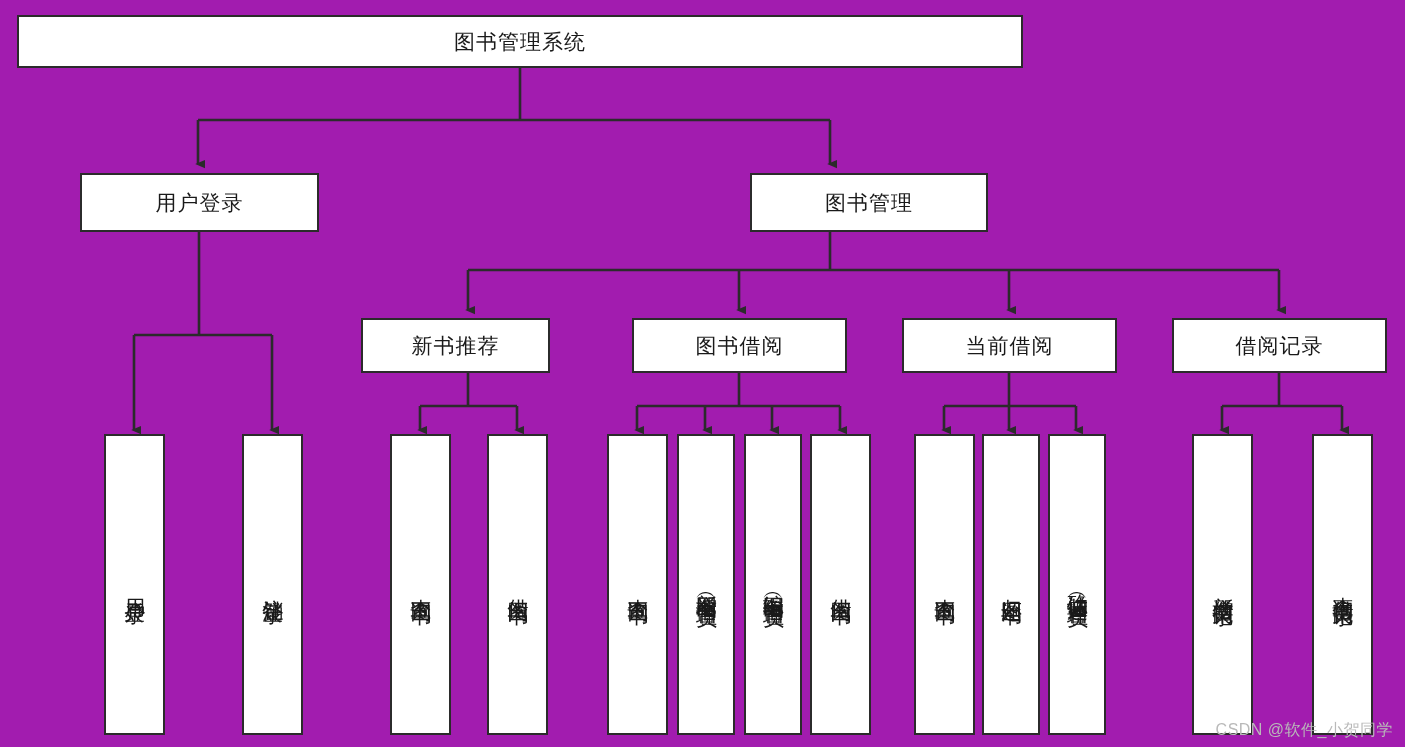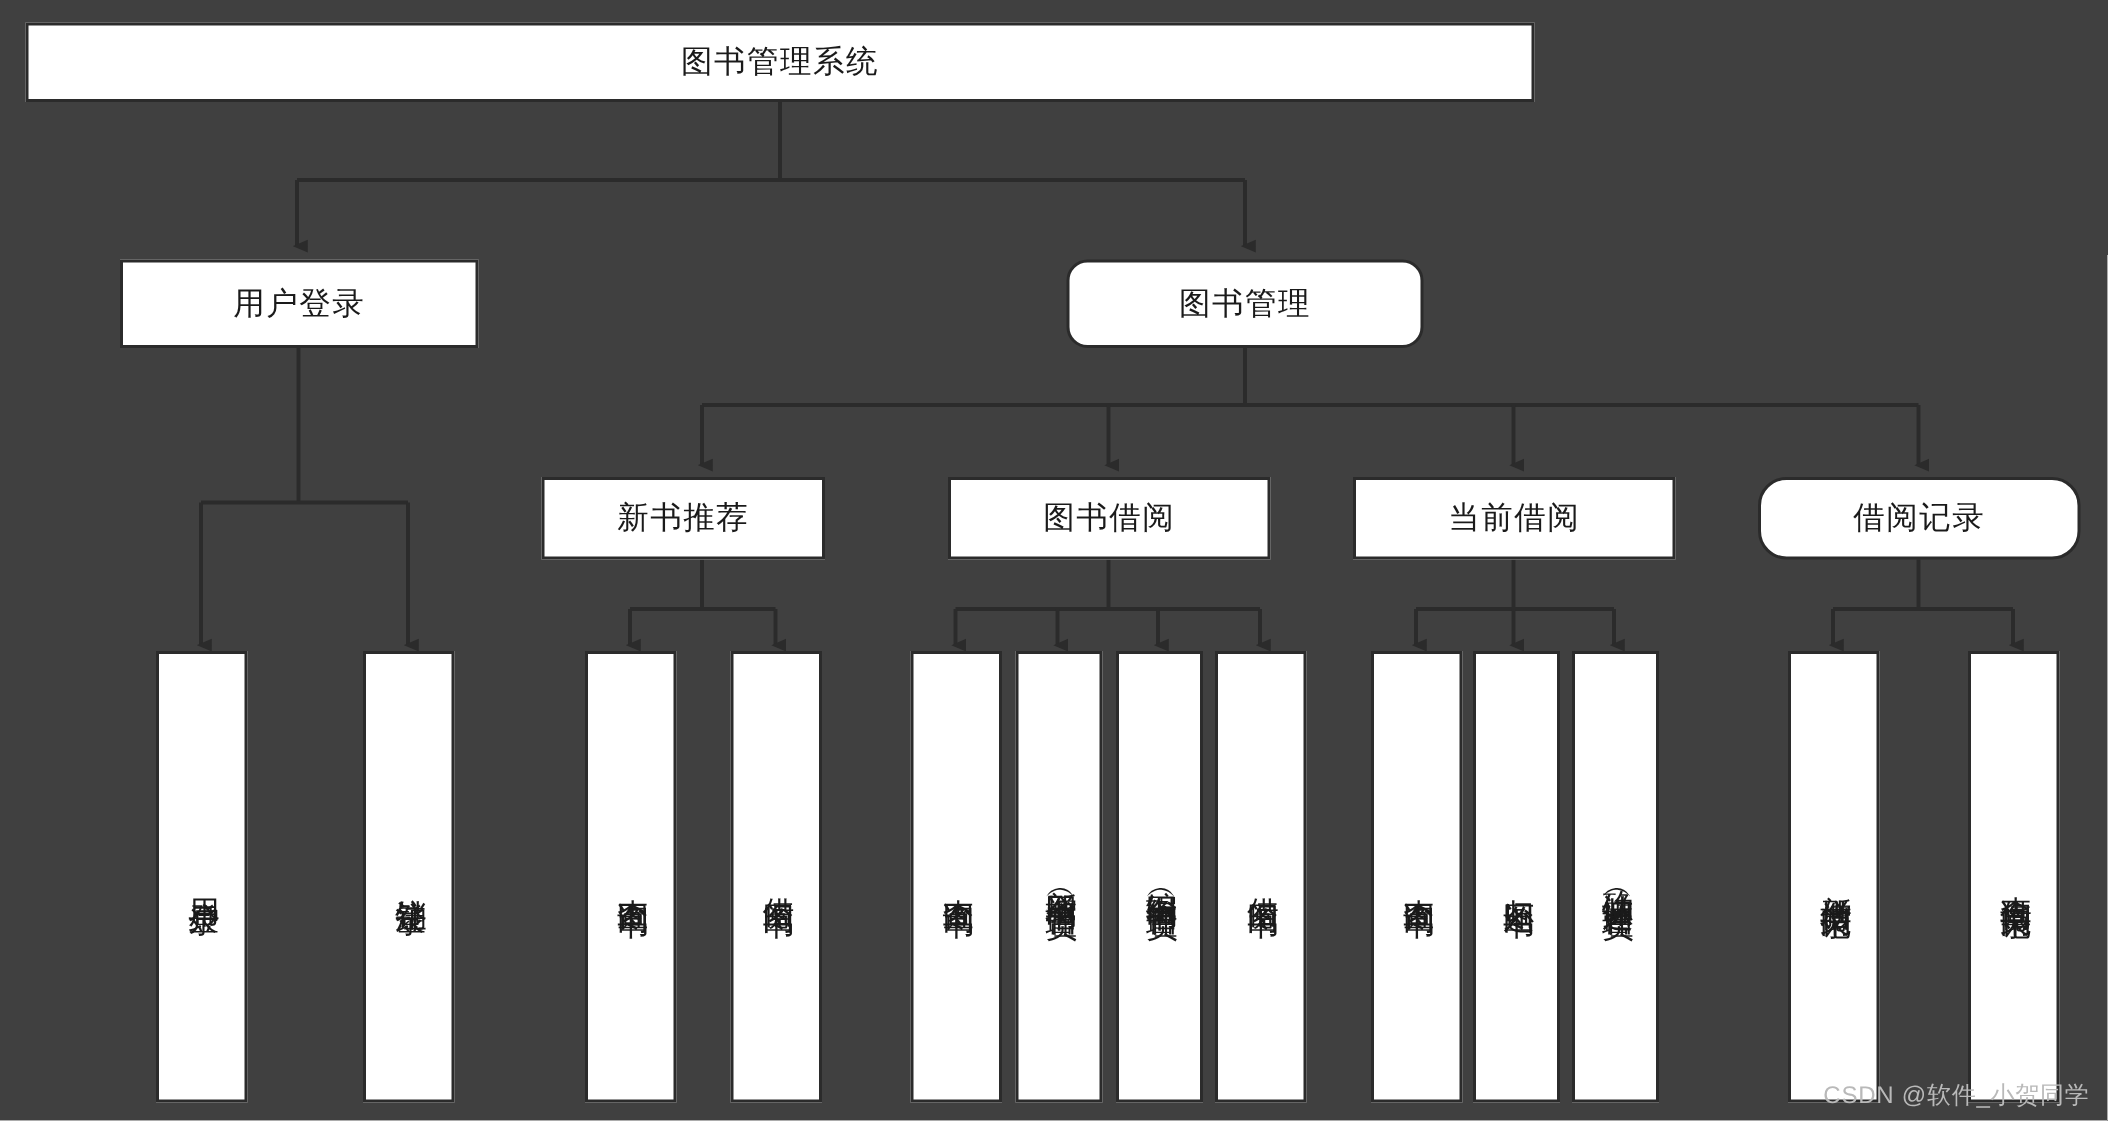--- a/index.html
+++ b/index.html
@@ -7,21 +7,21 @@
     padding: 0;
     background: #ffffff;
   }
   body {
     font-family: "Liberation Sans", "DejaVu Sans", sans-serif;
   }
   #canvas {
     position: relative;
     width: 1405px;
     height: 747px;
-    background: #404040;
+    background: #a21caf;
     overflow: hidden;
   }
   svg.connectors {
     position: absolute;
     left: 0;
     top: 0;
     width: 1405px;
     height: 747px;
     pointer-events: none;
   }
@@ -120,34 +120,34 @@
     </g>
   </svg>
 
   <div class="node horiz" style="left:17px; top:15px; width:1006px; height:53px;">
     <span>图书管理系统</span>
   </div>
 
   <div class="node horiz" style="left:80px; top:173px; width:239px; height:59px;">
     <span>用户登录</span>
   </div>
-  <div class="node horiz" style="left:711px; top:173px; width:238px; height:59px;border-radius:14px;">
+  <div class="node horiz" style="left:750px; top:173px; width:238px; height:59px;">
     <span>图书管理</span>
   </div>
 
   <div class="node horiz" style="left:361px; top:318px; width:189px; height:55px;">
     <span>新书推荐</span>
   </div>
   <div class="node horiz" style="left:632px; top:318px; width:215px; height:55px;">
     <span>图书借阅</span>
   </div>
   <div class="node horiz" style="left:902px; top:318px; width:215px; height:55px;align-items:center;">
     <span>当前借阅</span>
   </div>
-  <div class="node horiz" style="left:1172px; top:318px; width:215px; height:55px;border-radius:19px;">
+  <div class="node horiz" style="left:1172px; top:318px; width:215px; height:55px;">
     <span>借阅记录</span>
   </div>
 
   <div class="node vert" style="left:104px; top:434px; width:61px; height:301px;">
     <span class="vlabel">用户登录</span>
   </div>
   <div class="node vert" style="left:242px; top:434px; width:61px; height:301px;">
     <span class="vlabel">注销登录</span>
   </div>
 

